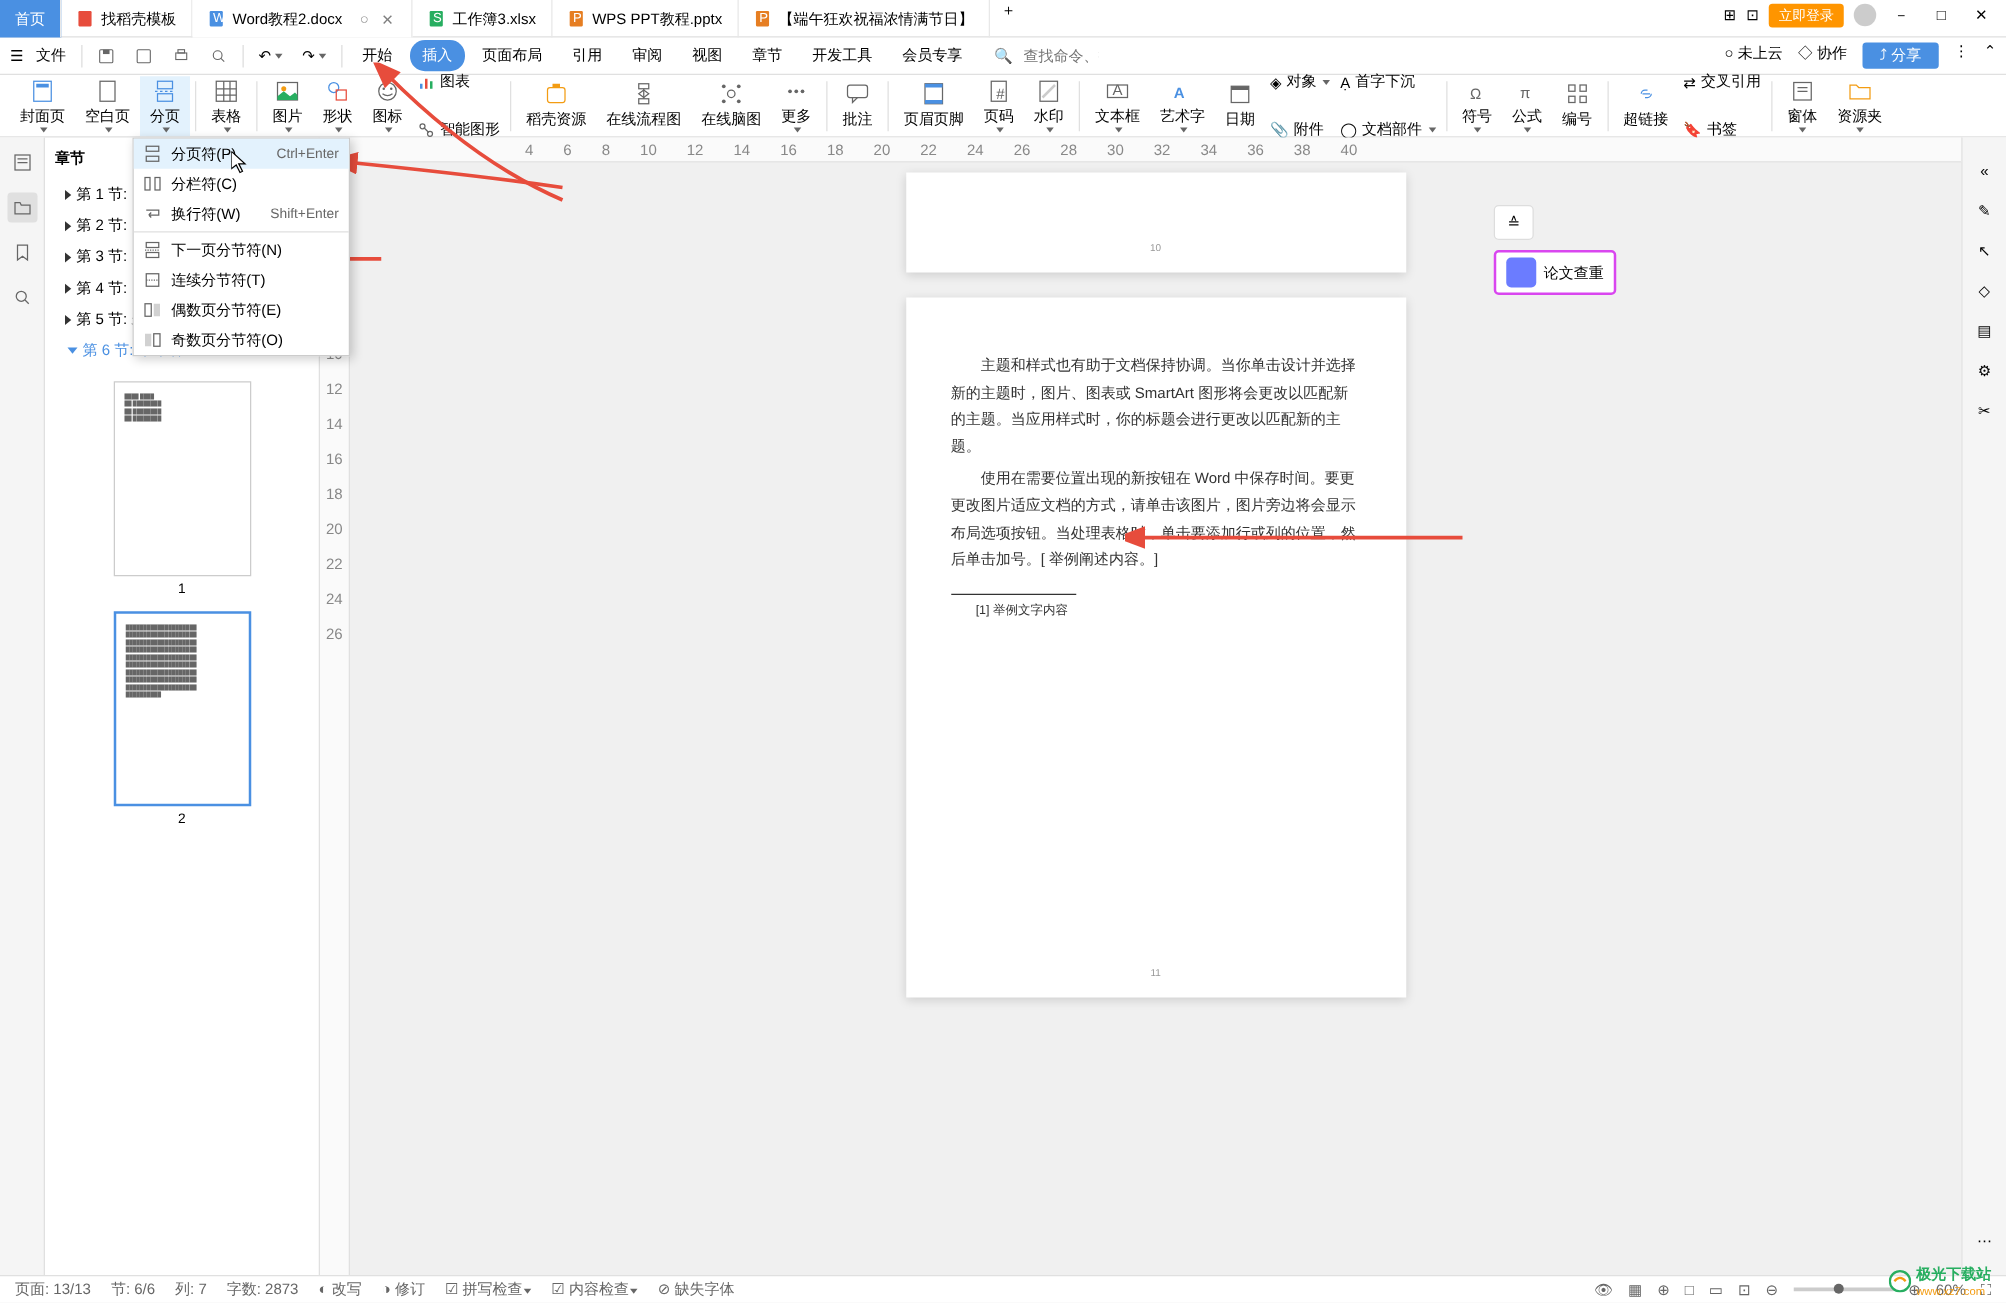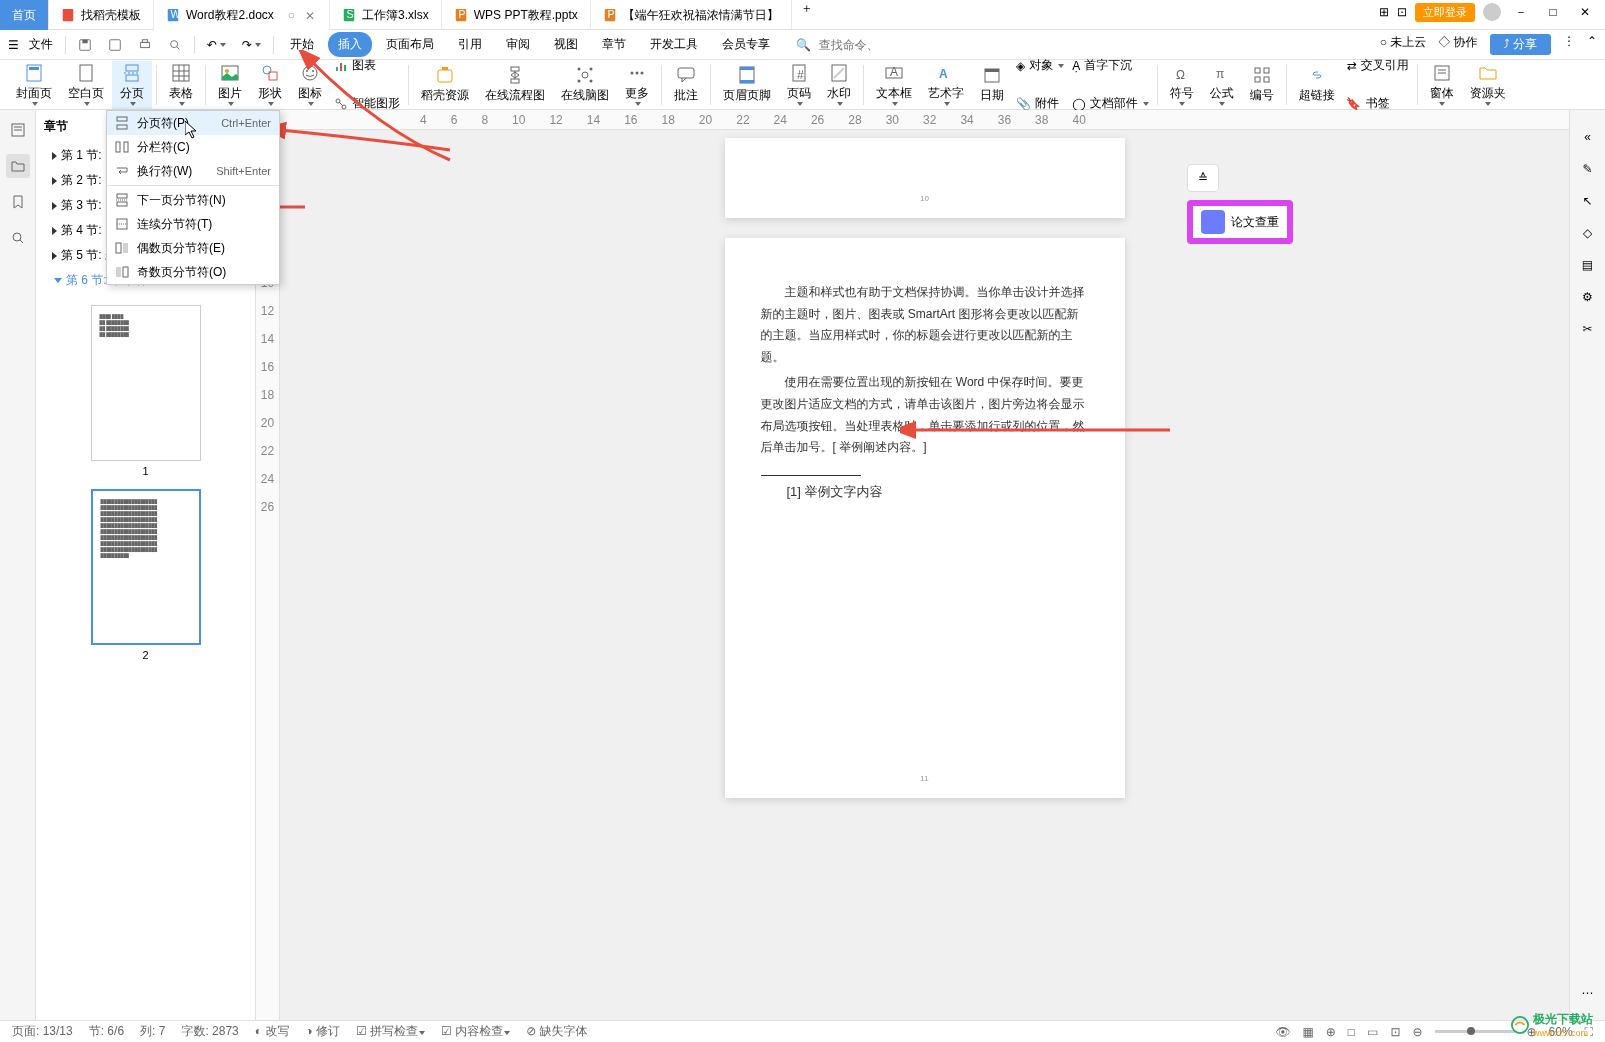--- a/index.html
+++ b/index.html
@@ -58,25 +58,25 @@
 .ruler-v{width:24px;background:#fafafa;border-right:1px solid #e0e0e0;font-size:9px;color:#888;text-align:center;padding-top:40px;}
 .ruler-v div{margin:14px 0;}
 
 .canvas{flex:1;background:#f0f0f0;overflow:auto;position:relative;}
 .ruler-h{height:20px;background:#fafafa;border-bottom:1px solid #e0e0e0;display:flex;align-items:center;font-size:9px;color:#888;padding-left:140px;}
 .ruler-h span{margin-right:24px;}
 .page{width:400px;min-height:560px;background:#fff;margin:8px auto 20px;box-shadow:0 2px 8px rgba(0,0,0,0.15);padding:44px 36px 60px;font-size:9px;line-height:1.8;color:#333;position:relative;}
 .page-num{position:absolute;bottom:12px;left:50%;transform:translateX(-50%);font-size:8px;color:#999;}
 .page p{text-indent:2em;margin-bottom:4px;}
 .footnote-line{width:100px;height:1px;background:#333;margin:16px 0 4px;}
-.footnote{font-size:13px;text-indent:0;}
+.footnote{font-size:10px;text-indent:0;}
 
 .float-btn{position:absolute;right:312px;top:164px;display:flex;flex-direction:column;gap:8px;}
 .fb-item{width:32px;height:28px;background:#fff;border:1px solid #ddd;border-radius:4px;display:flex;align-items:center;justify-content:center;cursor:pointer;}
-.fb-paper{display:flex;align-items:center;background:#fff;border:6px solid #d946ef;border-radius:4px;padding:4px 8px;gap:6px;cursor:pointer;}
+.fb-paper{display:flex;align-items:center;background:#fff;border:2px solid #d946ef;border-radius:4px;padding:4px 8px;gap:6px;cursor:pointer;}
 .fb-paper-icon{width:24px;height:24px;background:#6b7cff;border-radius:4px;}
 
 .rightbar{width:36px;background:#f5f5f5;display:flex;flex-direction:column;align-items:center;padding-top:20px;gap:18px;border-left:1px solid #e0e0e0;}
 
 .statusbar{height:22px;background:#fff;border-top:1px solid #e0e0e0;display:flex;align-items:center;padding:0 12px;font-size:11px;color:#666;gap:16px;}
 .statusbar-right{margin-left:auto;display:flex;align-items:center;gap:12px;}
 .zoom-slider{width:80px;height:3px;background:#ccc;position:relative;}
 .zoom-thumb{width:8px;height:8px;background:#666;border-radius:50%;position:absolute;left:40%;top:-3px;}
 
 .arrow{position:absolute;z-index:50;pointer-events:none;}

